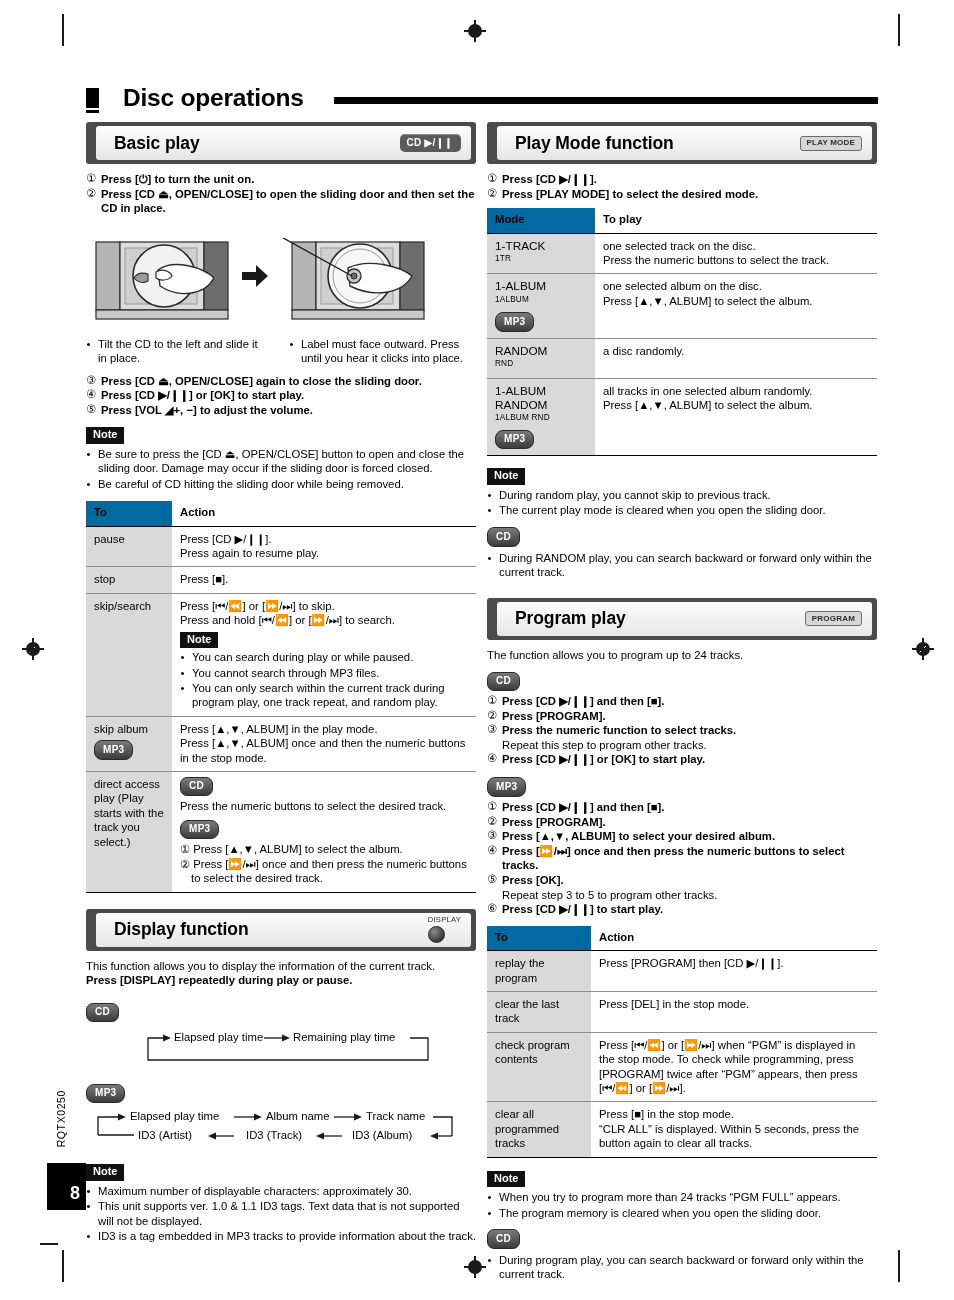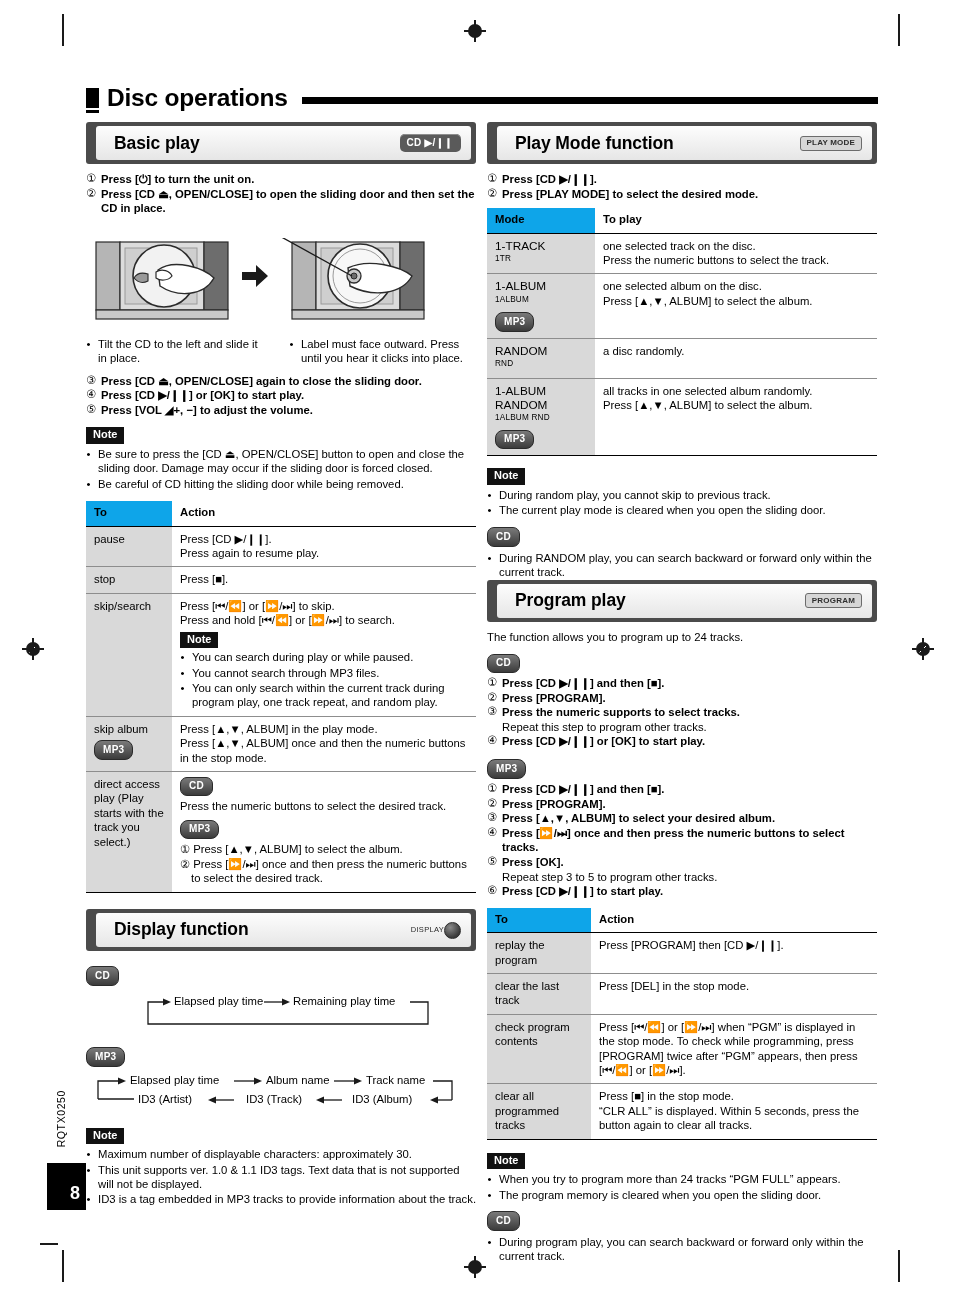--- a/index.html
+++ b/index.html
@@ -30,21 +30,21 @@
   .reg .circ::after{
     content:""; position:absolute; left:0; top:0; right:0; bottom:0;
     background: linear-gradient(-45deg, #1a1a1a 0 50%, transparent 50% 100%);
   }
   .crop-v { position: absolute; width: 1.5px; background: #1a1a1a; }
   .crop-h { position: absolute; height: 1.5px; background: #1a1a1a; }
 
   
   .chapter {
     position: absolute; left: 86px; top: 86px; width: 792px;
-    display: flex; align-items: center; gap: 8px;
+    display: flex; align-items: center; gap: 24px;
   }
   .chapter .tick { width: 13px; height: 20px; background: #000; position: relative; }
   .chapter .tick::after{ content:""; position:absolute; left:0; bottom:-5px; width:13px; height:3px; background:#000;}
   .chapter h1 {
     font-size: 24.5px; font-weight: bold; letter-spacing: -0.2px;
     white-space: nowrap; line-height: 1;
   }
   .chapter .rule { flex: 1; height: 7px; background: #000; margin-left: 6px; margin-top:5px;}
 
   
@@ -75,21 +75,21 @@
     background: #5a5a5a; color: #fff; border-radius: 5px;
     font-size: 10px; font-weight: bold; padding: 4px 8px 4px 6px;
     letter-spacing: .3px; position: relative; line-height: 1;
     box-shadow: inset 0 1px 0 #8d8d8d;
   }
   .keycap-label {
     background: #d6d6d6; color: #2e2e2e; border: 1.5px solid #6c6c6c;
     border-radius: 3px; font-size: 8px; font-weight: bold;
     padding: 2.5px 6px; letter-spacing: .2px; line-height: 1;
   }
-  .keycap-knob { display:flex; flex-direction:row; align-items:center; line-height:1;}
+  .keycap-knob { display:flex; flex-direction:column; align-items:flex-start; line-height:1;}
   .keycap-knob .kl{ font-size:7.5px; letter-spacing:.3px; color:#2b2b2b;}
   .keycap-knob .kd{
     width:17px; height:17px; border-radius:50%; margin-top:2px;
     background: radial-gradient(circle at 35% 30%, #8b8b8b, #3a3a3a 70%);
     border:1px solid #2b2b2b;
   }
 
   
   .body-txt { font-size: 11.3px; line-height: 14.4px; }
   .steps { font-size: 11.3px; line-height: 14.6px; }
@@ -121,21 +121,21 @@
   
   table.t { width: 100%; border-collapse: collapse; font-size: 11.3px; }
   table.t th, table.t td {
     text-align: left; vertical-align: top;
     padding: 5px 7px 6px 8px; line-height: 14.4px;
   }
   table.t thead th { font-weight: bold; border-bottom: 1.4px solid #000; padding-top:4px;}
   table.t tbody td { border-bottom: 1px solid #8d8d8d; }
   table.t tbody tr:last-child td { border-bottom: 1.4px solid #000; }
   table.t .c1 { background: #d9d9d9; }
-  table.t thead .c1 { background: #0ea5e9; }
+  table.t thead .c1 { background: #0369a1; }
   .w-to  { width: 86px; }
   .w-mode{ width: 108px; }
 
   .inner-note { margin: 4px 0 2px; }
   .mini { font-size: 8.2px; letter-spacing: .2px; display:block; margin-top:-1px;}
   .modename { font-size: 11.8px; }
 
   
   .illus-wrap { position: relative; height: 112px; margin: 6px 0 2px; }
   .centerpart {
@@ -360,20 +360,24 @@
     <div class="sec-head" style="margin-top:16px">
       <div class="inner">
         <h2>Display function</h2>
         <span class="keycap-knob">
           <span class="kl">DISPLAY</span>
           <span class="kd"></span>
         </span>
       </div>
     </div>
 
+    <div class="body-txt">
+      <div>This function allows you to display the information of the current track.</div>
+      <div style="font-weight:bold">Press [DISPLAY] repeatedly during play or pause.</div>
+    </div>
 
     <div style="margin-top:14px">
       <span class="badge-cd">CD</span>
       <div style="position:relative;height:42px;margin-top:4px">
         <svg width="390" height="42" viewBox="0 0 390 42" style="position:absolute;left:0;top:0">
           <polyline points="62,22 62,12 77,12" fill="none" stroke="#1a1a1a" stroke-width="1.3"></polyline>
           <path d="M77 8.5 l8 3.5 l-8 3.5 z" fill="#1a1a1a"></path>
           <line x1="178" y1="12" x2="196" y2="12" stroke="#1a1a1a" stroke-width="1.3"></line>
           <path d="M196 8.5 l8 3.5 l-8 3.5 z" fill="#1a1a1a"></path>
           <polyline points="324,12 342,12 342,34 62,34 62,22" fill="none" stroke="#1a1a1a" stroke-width="1.3"></polyline>
@@ -511,42 +515,42 @@
           <span class="dot">•</span>
           <span>The current play mode is cleared when you open the sliding door.</span>
         </div>
       <div style="margin-top:8px"><span class="badge-cd">CD</span></div>
       <div class="bul" style="margin-top:4px">
           <span class="dot">•</span>
           <span>During RANDOM play, you can search backward or forward only within the current track.</span>
         </div>
     </div>
 
-    <div class="sec-head" style="">
+    <div class="sec-head" style="margin-top:18px">
       <div class="inner">
         <h2>Program play</h2>
         <span class="keycap-label">PROGRAM</span>
       </div>
     </div>
 
     <div class="body-txt">The function allows you to program up to 24 tracks.</div>
 
     <div style="margin-top:8px"><span class="badge-cd">CD</span></div>
     <div class="steps" style="margin-top:3px">
       <div class="step">
           <span class="num sym">①</span>
           <b>Press [CD ▶/❙❙] and then [■].</b>
         </div>
       <div class="step">
           <span class="num sym">②</span>
           <b>Press [PROGRAM].</b>
         </div>
       <div class="step">
           <span class="num sym">③</span>
-          <b>Press the numeric supports to select tracks.</b>
+          <b>Press the numeric function to select tracks.</b>
         </div>
       <div class="sub">Repeat this step to program other tracks.</div>
       <div class="step">
           <span class="num sym">④</span>
           <b>Press [CD ▶/❙❙] or [OK] to start play.</b>
         </div>
     </div>
 
     <div style="margin-top:9px"><span class="badge-mp3">MP3</span></div>
     <div class="steps" style="margin-top:3px">

